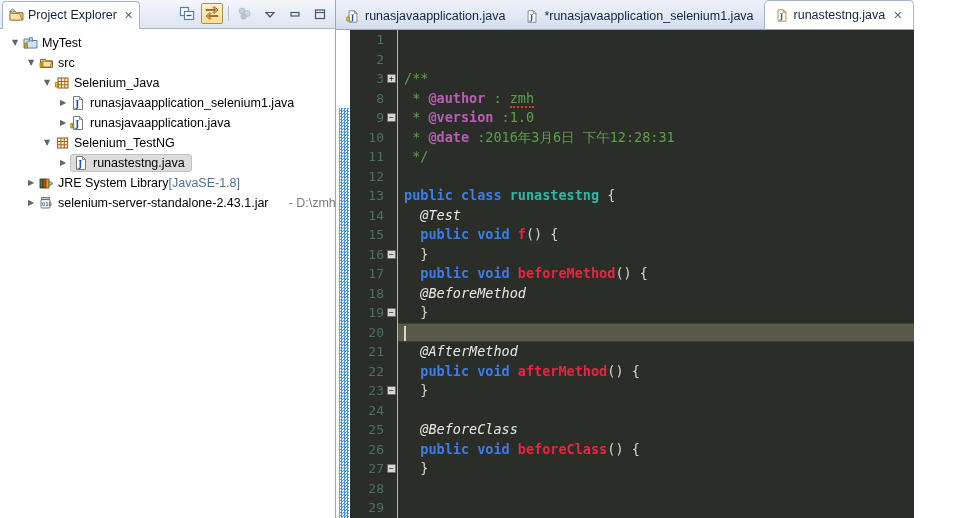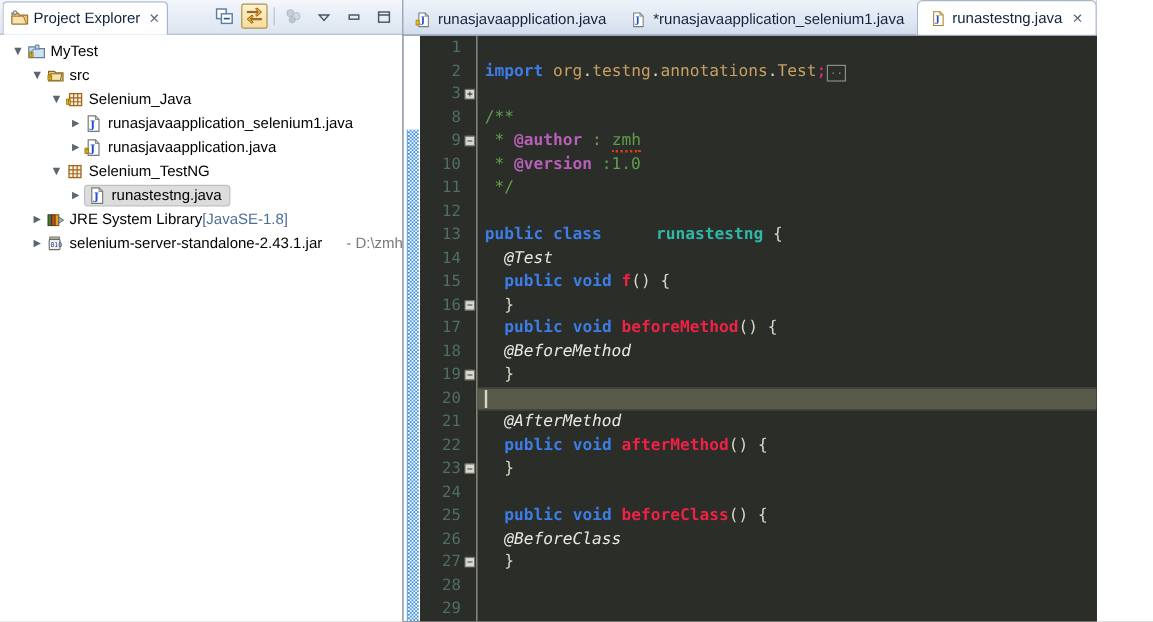--- a/index.html
+++ b/index.html
@@ -163,21 +163,21 @@
     background: #5a5a4b;
     border-top: 1px solid #3f4038;
     border-bottom: 1px solid #3f4038;
     margin-left: -6px; padding-left: 6px;
   }
   .caret {
     display:inline-block; width:2px; height:15px;
     background:#d8d8c8; vertical-align:-3px;
   }
   .kw   { color: #3c7de8; font-weight: bold; }
-  .typ  { color: #2fb8a8; font-weight: bold; margin-left: 37px; }
+  .typ  { color: #2fb8a8; font-weight: bold; }
   .mth  { color: #ee2244; font-weight: bold; }
   .str  { color: #c8a064; }
   .pun  { color: #d8d8c8; }
   .semi { color: #e8308a; }
   .jdoc { color: #5f9e4f; }
   .jtag { color: #b85fb8; font-weight: bold; }
   .ann  { color: #e8e8e0; font-style: italic; }
   .pkg  { color: #d8d8c8; }
   .fold-inline {
     display: inline-block; border: 1px solid #8a8d82;
@@ -461,30 +461,30 @@
         <div class="foldmark" style="top:278px;">−</div>
         <div class="foldmark" style="top:356px;">−</div>
         <div class="foldmark" style="top:434px;">−</div>
       </div>
 
       <div class="code">
 
 
         <div class="cl"> </div>
 
-        <div class="cl"><span class="kw">import</span> <span class="str">org</span><span class="pun">.</span><span class="str">testng</span><span class="pun">.</span><span class="str">annotations</span><span class="pun">.</span><span class="str">Test</span><span class="semi">;</span><span class="fold-inline">..</span></div>
 
         <div class="cl"> </div>
 
         <div class="cl"><span class="jdoc">/**</span></div>
 
         <div class="cl"><span class="jdoc"> * </span><span class="jtag">@author</span><span class="jdoc"> : </span><span class="jdoc squiggle">zmh</span></div>
 
         <div class="cl"><span class="jdoc"> * </span><span class="jtag">@version</span><span class="jdoc"> :1.0</span></div>
 
+        <div class="cl"><span class="jdoc"> * </span><span class="jtag">@date</span><span class="jdoc"> :2016年3月6日 下午12:28:31</span></div>
 
         <div class="cl"><span class="jdoc"> */</span></div>
 
         <div class="cl"> </div>
 
         <div class="cl"><span class="kw">public</span> <span class="kw">class</span> <span class="typ">runastestng</span> <span class="pun">{</span></div>
 
         <div class="cl">  <span class="ann">@Test</span></div>
 
         <div class="cl">  <span class="kw">public</span> <span class="kw">void</span> <span class="mth">f</span><span class="pun">() {</span></div>
@@ -500,23 +500,23 @@
         <div class="cl current"><span class="caret"></span></div>
 
         <div class="cl">  <span class="ann">@AfterMethod</span></div>
 
         <div class="cl">  <span class="kw">public</span> <span class="kw">void</span> <span class="mth">afterMethod</span><span class="pun">() {</span></div>
 
         <div class="cl">  <span class="pun">}</span></div>
 
         <div class="cl"> </div>
 
+        <div class="cl">  <span class="ann">@BeforeClass</span></div>
+
         <div class="cl">  <span class="kw">public</span> <span class="kw">void</span> <span class="mth">beforeClass</span><span class="pun">() {</span></div>
-
-        <div class="cl">  <span class="ann">@BeforeClass</span></div>
 
         <div class="cl">  <span class="pun">}</span></div>
 
         <div class="cl"> </div>
 
       </div>
     </div>
   </div>
 
 </div>

